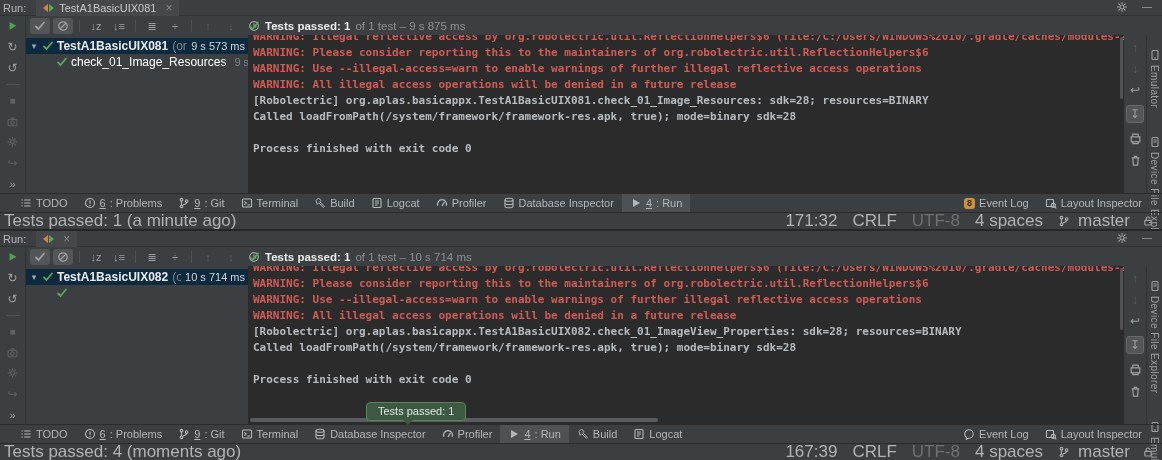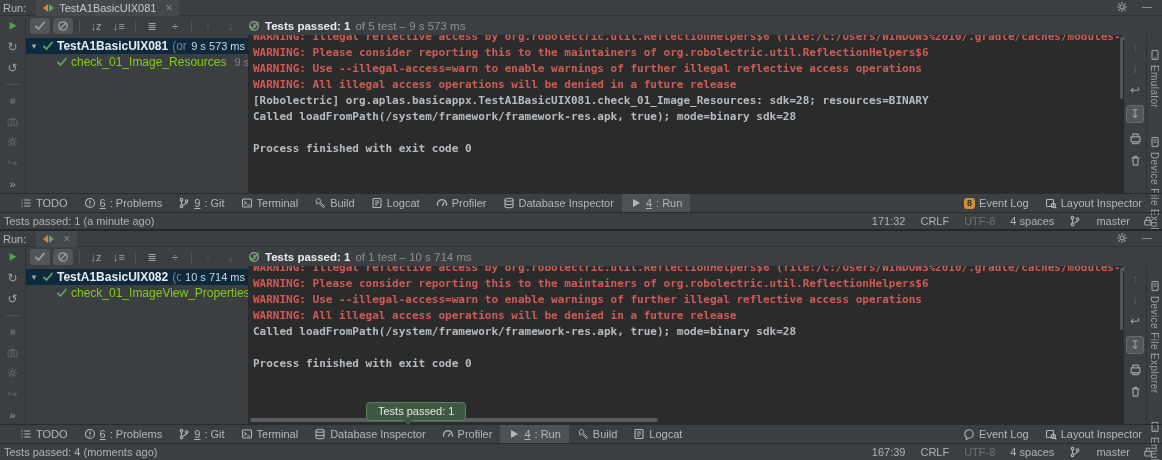--- a/index.html
+++ b/index.html
@@ -39,21 +39,21 @@
   .summary b{color:#e9ebed;font-weight:bold}
   .green-ic{color:#5ba65b}
 
   .content{flex:1;display:flex;min-height:0}
   .tree{flex:0 0 222px;width:222px;font-size:12px;color:#a9adb0;padding-top:3px;overflow:hidden}
   .trow{height:16px;display:flex;align-items:center;white-space:nowrap;overflow:hidden;padding-left:2px}
   .trow .chev{flex:0 0 12px;width:12px;text-align:center;color:#a3a7aa;font-size:9px}
   .trow .chev:empty{display:none}
   .trow.child{padding-left:28px}
   .tick{flex:0 0 15px;display:flex;justify-content:center;color:#5ba65b}
-  .tname{margin-left:2px;color:#84cc16}
+  .tname{margin-left:2px;color:#ffffff}
   .tpkg{color:#7c8288;margin-left:4px;overflow:hidden;flex:1;min-width:0}
   .ttime{margin-left:4px;color:#7c8288;padding-right:3px;font-size:11px}
   .trow.selected{background:#0d293e}
   .trow.selected .tname{color:#e9ecef;font-weight:bold}
   .trow.selected .ttime{color:#ced4d9}
 
   .console{flex:1;background:#2b2b2b;font-family:"DejaVu Sans Mono",monospace;font-size:11px;font-weight:bold;
            line-height:16px;color:#b6bbc0;padding-left:5px;overflow:hidden;position:relative;min-width:0}
   .cline{height:16px;white-space:pre}
   .cline.red{color:#cf5b56}
@@ -76,26 +76,26 @@
   .bleft{display:flex;align-items:center;height:100%}
   .bbtn{display:flex;align-items:center;gap:4px;padding:0 8px;height:100%;white-space:nowrap}
   .bbtn.selected{background:#4e5254}
   .bkey{text-decoration:underline}
   .bkey:empty{display:none}
   .bright{margin-left:auto;display:flex;align-items:center;height:100%}
   .badge{background:#d08e38;color:#2b2b2b;font-size:9px;font-weight:bold;border-radius:3px;padding:0 3px;line-height:11px}
 
   
   .sbar{flex:0 0 16px;height:16px;border-top:1px solid #2b2b2b;display:flex;align-items:center;
-        font-size:11px;color:#b0b3b5;padding:0 8px 0 4px}
+        font-size:17px;color:#b0b3b5;padding:0 8px 0 4px}
   .sright{margin-left:auto;display:flex;align-items:center}
   .ssegs{display:flex;align-items:center}
   .sseg{margin-left:15px}
   .sseg.dimtext{color:#6e7173}
-  .sbranch{display:flex;align-items:center;gap:15px;margin-left:15px}
+  .sbranch{display:flex;align-items:center;gap:8px;margin-left:15px}
   .lockic{margin-left:12px;color:#9da1a4}
 
   .tooltip{position:absolute;left:366px;bottom:39px;background:#3d5941;border:1px solid #5d8160;border-radius:4px;
            padding:2px 11px 3px;font-size:11px;color:#e0e7e0;z-index:6;white-space:nowrap}
   .tooltip:after{content:"";position:absolute;left:36px;top:100%;border:5px solid transparent;border-top-color:#3d5941}
 
   .ic{width:13px;height:13px;display:block}
   .ic.sm{width:12px;height:12px}
   .g{display:block;line-height:12px}
 </style>
@@ -253,21 +253,21 @@
             <svg class="ic sm">
               <use href="#i-clock"></use>
             </svg>
           </span>
         <span class="tbtn">»</span>
         <div class="summary">
           <svg class="ic sm green-ic">
               <use href="#i-check"></use>
             </svg>
           <b>Tests passed: 1</b>
-            <span> of 5 test – 9 s 573 ms</span>
+            <span> of 1 test – 9 s 875 ms</span>
         </div>
       </div>
 
       <div class="content">
         <div class="tree">
 
             <div class="trow selected">
               <span class="chev">▾</span>
               <span class="tick">
                 <svg class="ic sm">
@@ -563,38 +563,38 @@
               <span class="ttime">10 s 714 ms</span>
             </div>
 
             <div class="trow child">
 
               <span class="tick">
                 <svg class="ic sm">
                   <use href="#i-check"></use>
                 </svg>
               </span>
-              <span class="tname">check_01_ImageView_Properties</span>
               <span class="tpkg"></span>
 
             </div>
           </div>
         <div class="console">
 
           <div class="vscroll"></div>
           <div class="hscroll"></div>
 
             <div class="cline red clip">WARNING: Illegal reflective access by org.robolectric.util.ReflectionHelpers$6 (file:/C:/Users/WINDOWS%2010/.gradle/caches/modules-2/files-2.</div>
 
             <div class="cline red">WARNING: Please consider reporting this to the maintainers of org.robolectric.util.ReflectionHelpers$6</div>
 
             <div class="cline red">WARNING: Use --illegal-access=warn to enable warnings of further illegal reflective access operations</div>
 
             <div class="cline red">WARNING: All illegal access operations will be denied in a future release</div>
 
+            <div class="cline">[Robolectric] org.aplas.basicappx.TestA1BasicUIX082.check_01_ImageView_Properties: sdk=28; resources=BINARY</div>
 
             <div class="cline">Called loadFromPath(/system/framework/framework-res.apk, true); mode=binary sdk=28</div>
 
             <div class="cline"></div>
 
             <div class="cline">Process finished with exit code 0</div>
           </div>
         <div class="iconcol">
           <span class="g dim">↑</span>
           <span class="g dim">↓</span>

